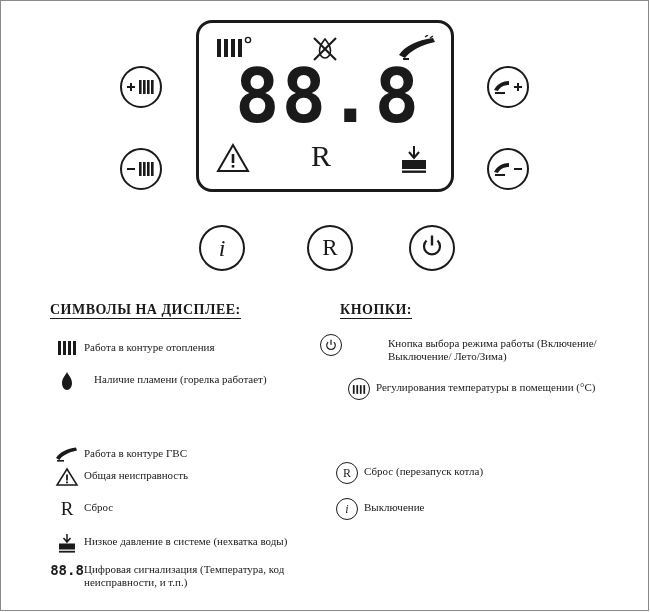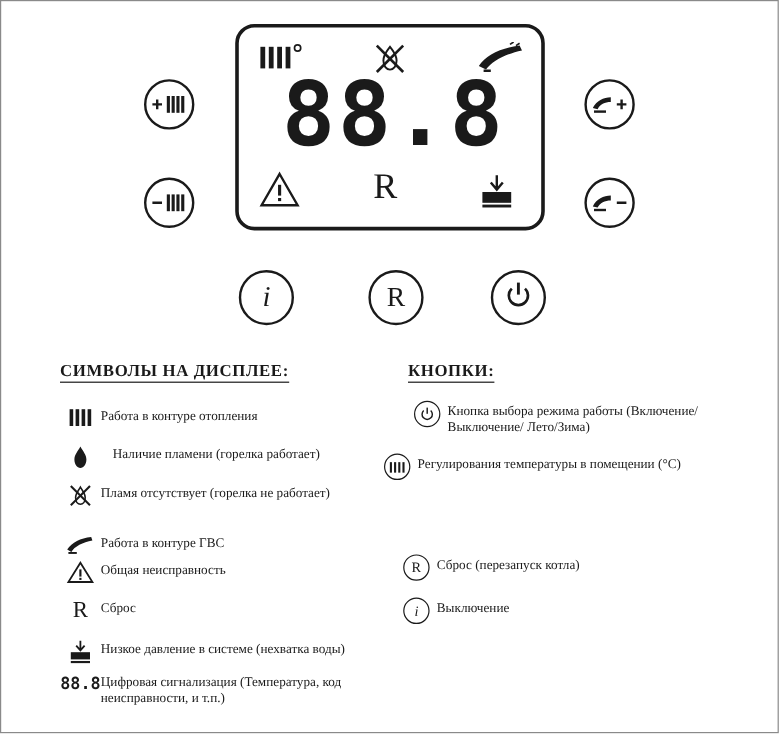--- a/index.html
+++ b/index.html
@@ -209,30 +209,20 @@
 
   <div class="row" style="left:50px; top:78px; width:280px;gap:10px;">
     <span class="glyph">
       <svg width="18" height="22" viewBox="0 0 18 22">
         <path d="M9 2 C7 6 4 8.5 4 13 C4 17 6.2 20 9 20 C11.8 20 14 17 14 13 C14 8.5 11 6 9 2 Z" fill="#1a1a1a"></path>
       </svg>
     </span>
     <span class="txt">Наличие пламени (горелка работает)</span>
   </div>
 
-  <div class="row" style="left:50px; top:110px; width:285px;">
-    <span class="glyph">
-      <svg width="24" height="22" viewBox="0 0 24 22">
-        <path d="M12 4 C10.2 7.2 8 9.2 8 12.8 C8 16 9.8 18.2 12 18.2 C14.2 18.2 16 16 16 12.8 C16 9.2 13.8 7.2 12 4 Z" fill="none" stroke="#1a1a1a" stroke-width="1.3"></path>
-        <line x1="4" y1="3" x2="20" y2="19" stroke="#1a1a1a" stroke-width="1.7"></line>
-        <line x1="20" y1="3" x2="4" y2="19" stroke="#1a1a1a" stroke-width="1.7"></line>
-      </svg>
-    </span>
-    <span class="txt">Пламя отсутствует (горелка не работает)</span>
-  </div>
 
   <div class="row" style="left:50px; top:152px; width:270px;">
     <span class="glyph">
       <svg width="26" height="18" viewBox="0 0 26 18">
         <path d="M2 13 C6 7 13 3.5 22 2.5 L23 5.5 C15 7 8 10.5 5.5 15 Z" fill="#1a1a1a"></path>
         <rect x="3" y="15" width="7" height="1.6" fill="#1a1a1a"></rect>
       </svg>
     </span>
     <span class="txt">Работа в контуре ГВС</span>
   </div>
@@ -262,33 +252,33 @@
       </svg>
     </span>
     <span class="txt">Низкое давление в системе (нехватка воды)</span>
   </div>
 
   <div class="row" style="left:50px; top:268px; width:275px;">
     <span class="glyph" style="font-family:'DejaVu Sans Mono',monospace; font-weight:bold; font-size:14px;">88.8</span>
     <span class="txt">Цифровая сигнализация (Температура, код неисправности, и т.п.)</span>
   </div>
 
-  <div class="row" style="left:339px; top:42px; width:300px;">
+  <div class="row" style="left:314px; top:42px; width:300px;gap:40px;">
     <span class="glyph">
       <span class="rbtn">
         <svg width="12" height="12" viewBox="0 0 14 14">
           <path d="M3.6 3.6 A5 5 0 1 0 10.4 3.6" fill="none" stroke="#1a1a1a" stroke-width="1.4"></path>
           <rect x="6.3" y="0.8" width="1.4" height="6" fill="#1a1a1a"></rect>
         </svg>
       </span>
     </span>
     <span class="txt">Кнопка выбора режима работы  (Включение/ Выключение/ Лето/Зима)</span>
   </div>
 
-  <div class="row" style="left:314px; top:86px; width:300px;">
+  <div class="row" style="left:342px; top:86px; width:300px;">
     <span class="glyph">
       <span class="rbtn">
         <svg width="14" height="11" viewBox="0 0 16 12">
           <rect x="1" y="1" width="2" height="10" fill="#1a1a1a"></rect>
           <rect x="5" y="1" width="2" height="10" fill="#1a1a1a"></rect>
           <rect x="9" y="1" width="2" height="10" fill="#1a1a1a"></rect>
           <rect x="13" y="1" width="2" height="10" fill="#1a1a1a"></rect>
         </svg>
       </span>
     </span>

